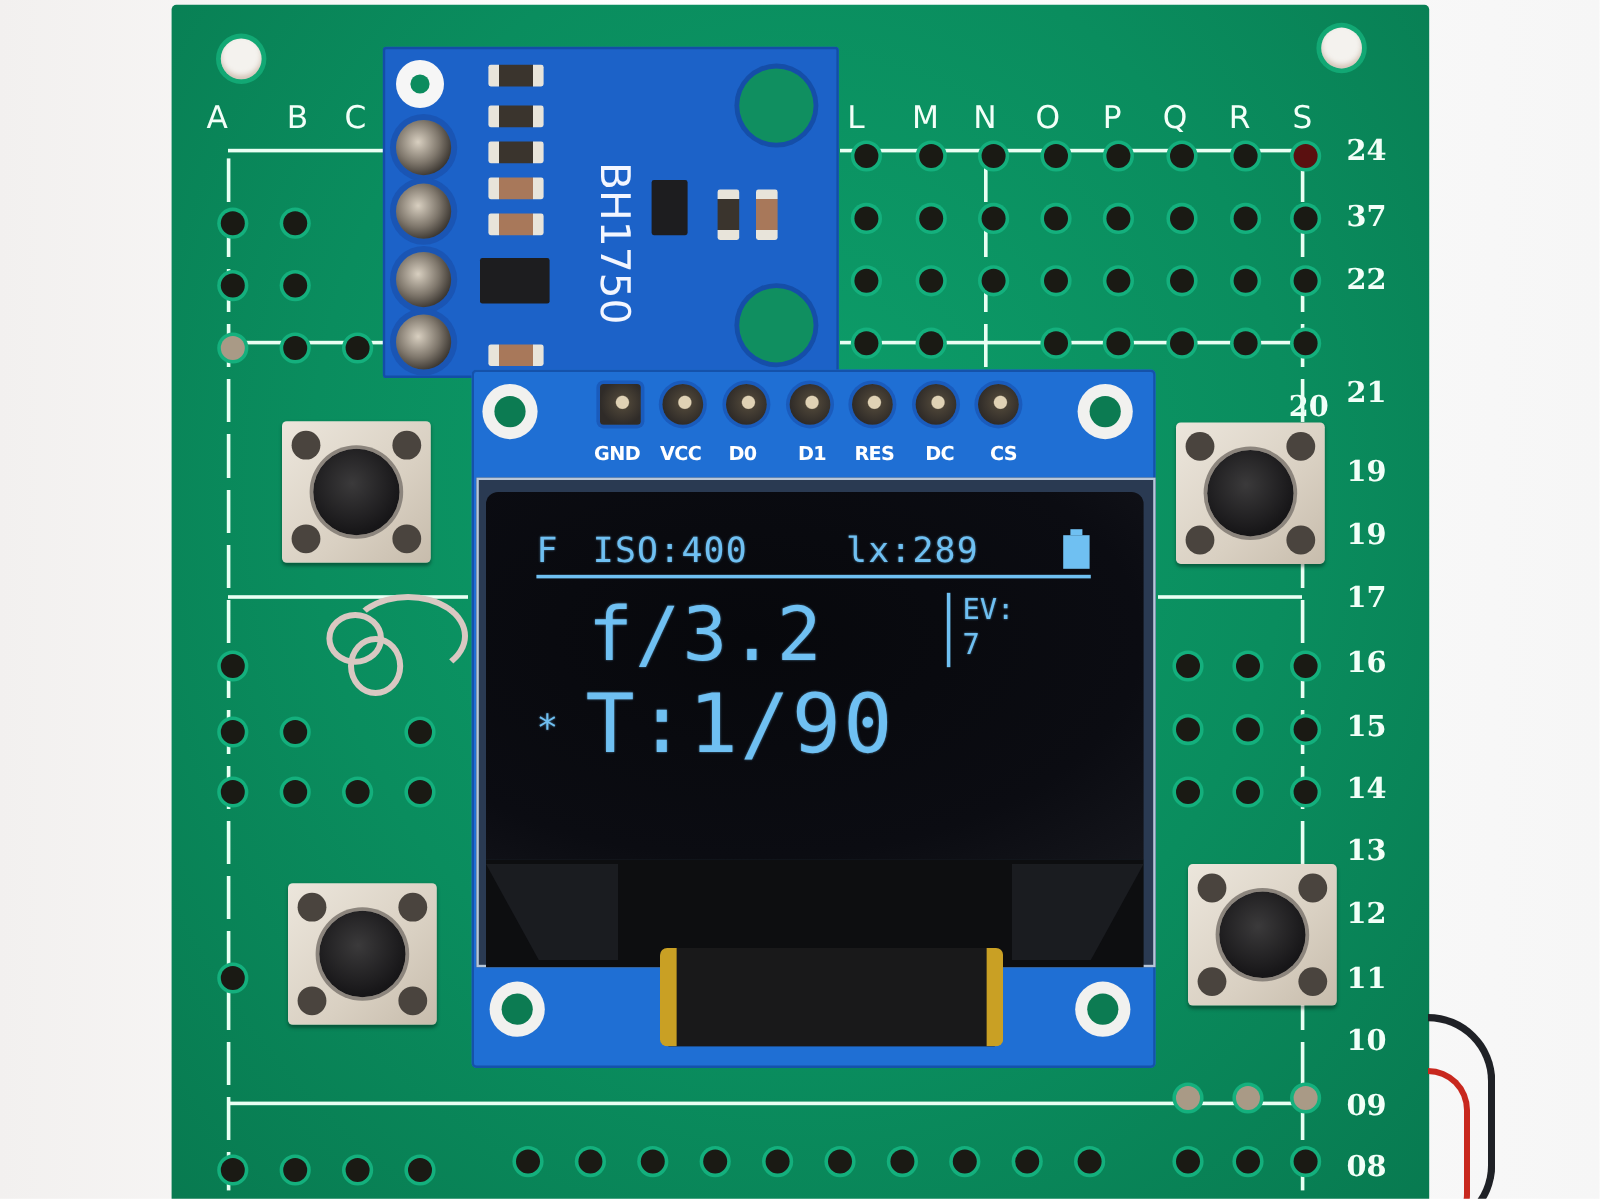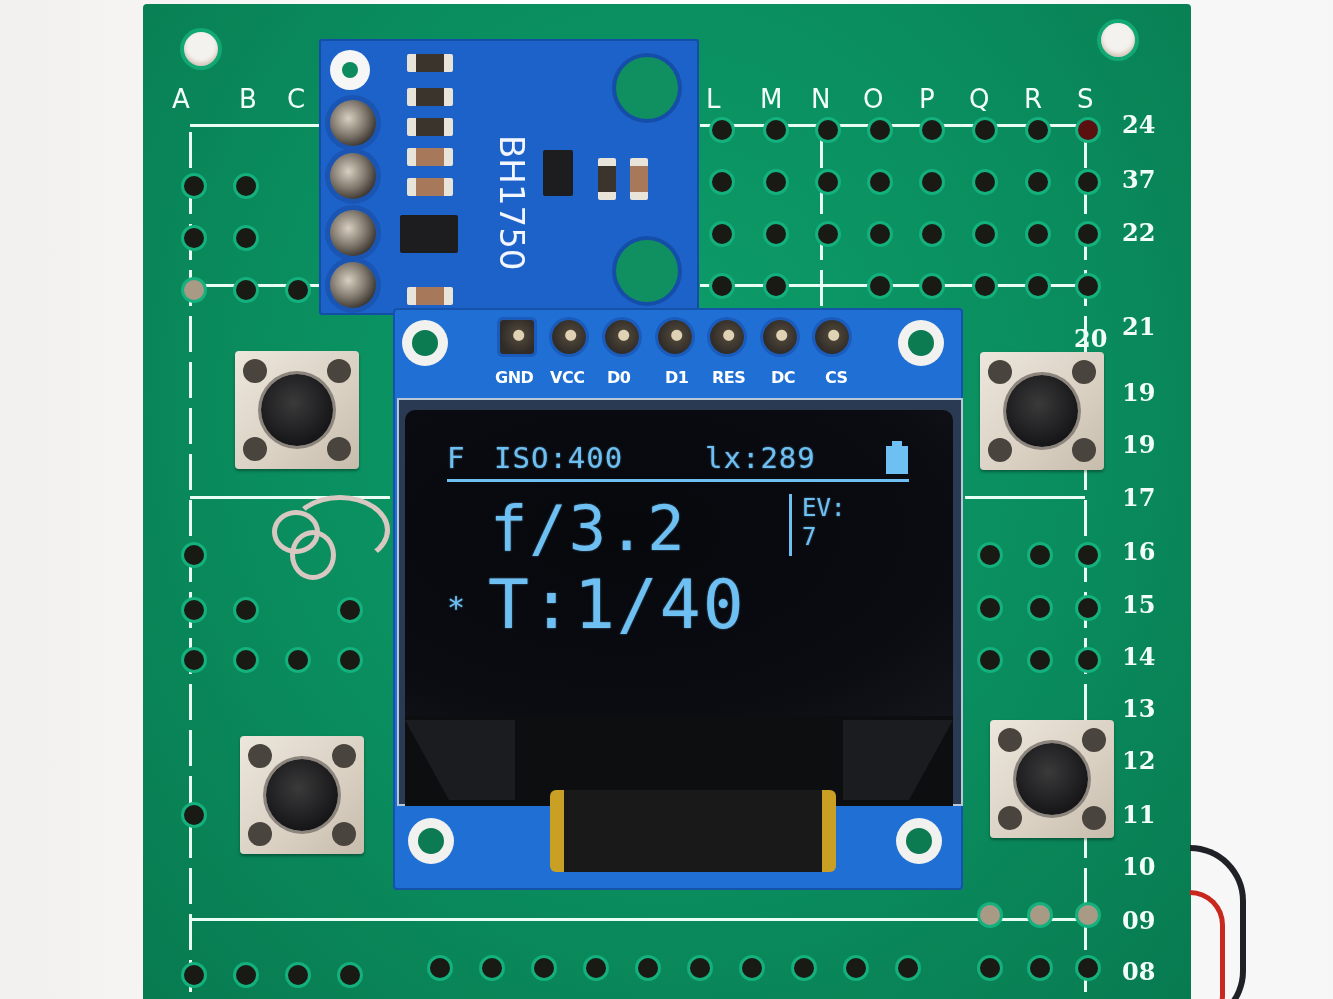--- a/index.html
+++ b/index.html
@@ -295,21 +295,21 @@
 <span class="oled-text status-line">F</span>
 <span class="oled-text status-line" style="left:494px;">ISO:400</span>
 <span class="oled-text lux">lx:289</span>
 <div class="battery"></div>
 <div class="divider"></div>
 <span class="oled-text aperture">f/3.2</span>
 <div class="ev-bar"></div>
 <span class="oled-text ev-label">EV:</span>
 <span class="oled-text ev-value">7</span>
 <span class="oled-text marker">*</span>
-<span class="oled-text shutter">T:1/40</span>
+<span class="oled-text shutter">T:1/90</span>
 
 <div class="tact" style="left:235px;top:351px;">
   <div class="dot" style="left:8px;top:8px;"></div>
   <div class="dot" style="right:8px;top:8px;"></div>
   <div class="dot" style="left:8px;bottom:8px;"></div>
   <div class="dot" style="right:8px;bottom:8px;"></div>
   <div class="cap"></div>
 </div>
 <div class="tact" style="left:240px;top:736px;">
   <div class="dot" style="left:8px;top:8px;"></div>

